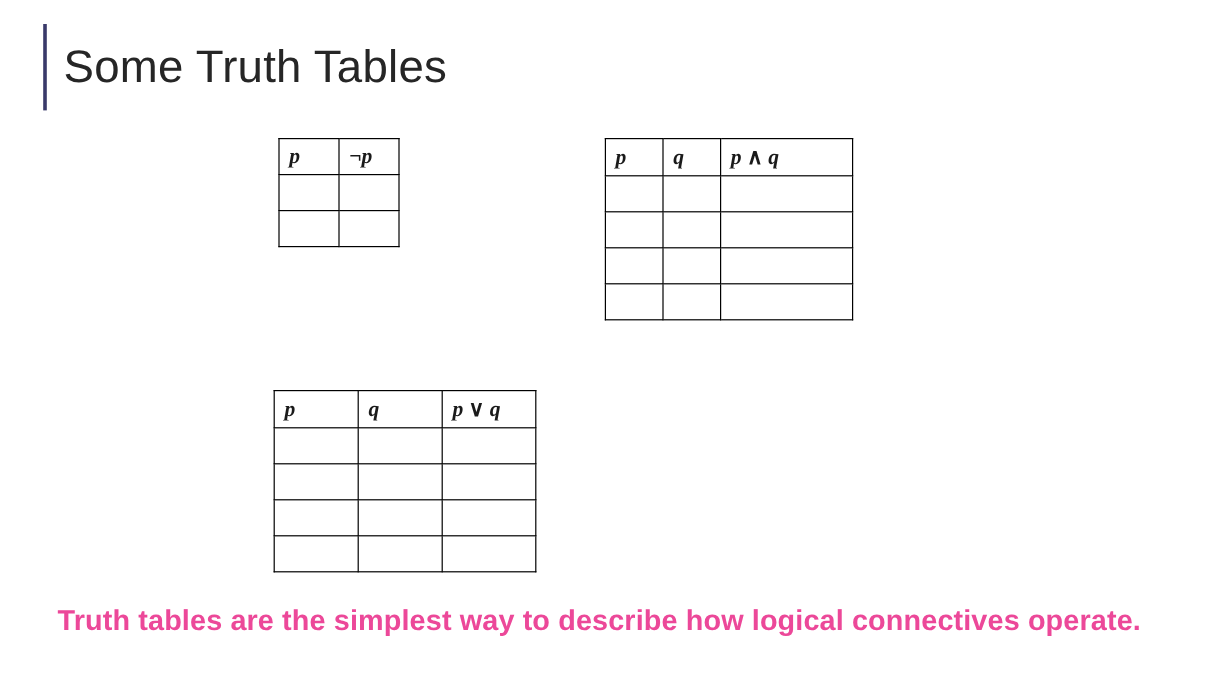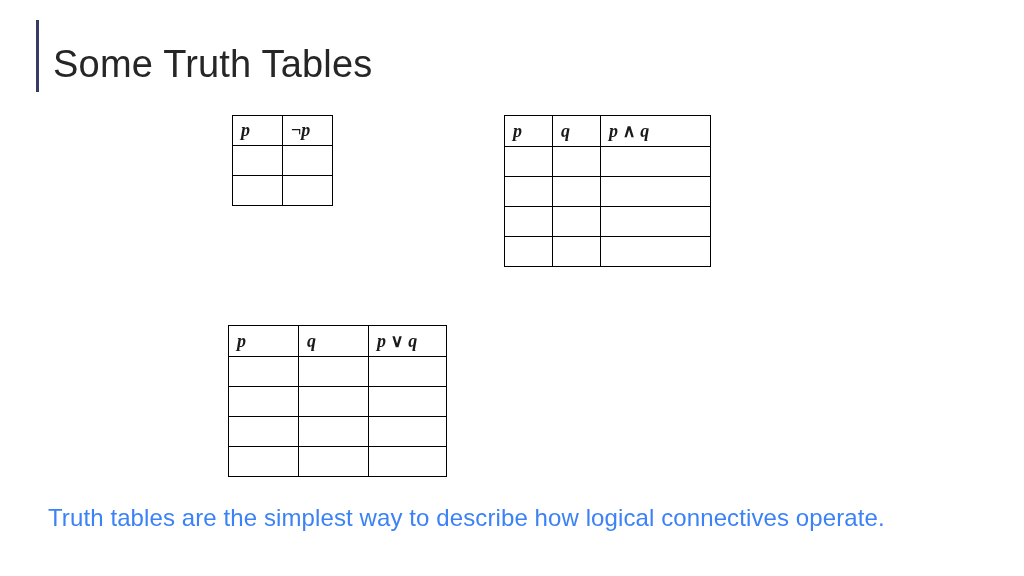--- a/index.html
+++ b/index.html
@@ -10,21 +10,21 @@
       font-family: "Segoe UI Light", "Segoe UI", "Helvetica Neue", Arial, sans-serif;
       position: relative;
       color: #1a1a1a;
       overflow: hidden;
     }
     .title-wrap {
       position: absolute;
       top: 20px;
       left: 36px;
       display: flex;
-      align-items: flex-end;
+      align-items: center;
       height: 72px;
     }
     .title-bar {
       width: 3px;
       background: #3a3a6a;
       margin-right: 14px;
       height: 72px;
     }
     .title {
       font-size: 38px;
@@ -63,22 +63,22 @@
     
     #t3 { top: 325px; left: 228px; }
     #t3 td.c1 { width: 70px; }
     #t3 td.c2 { width: 70px; }
     #t3 td.c3 { width: 78px; margin-left: 44px; }
     .caption {
       position: absolute;
       left: 48px;
       top: 504px;
       font-size: 24px;
-      font-weight: 400;
-      color: #3b82f6;
+      font-weight: 700;
+      color: #ec4899;
       letter-spacing: 0.1px;
     }
   </style>
 </head>
 <body>
 
 <div class="title-wrap">
   <div class="title-bar"></div>
   <div class="title">Some Truth Tables</div>
 </div>

